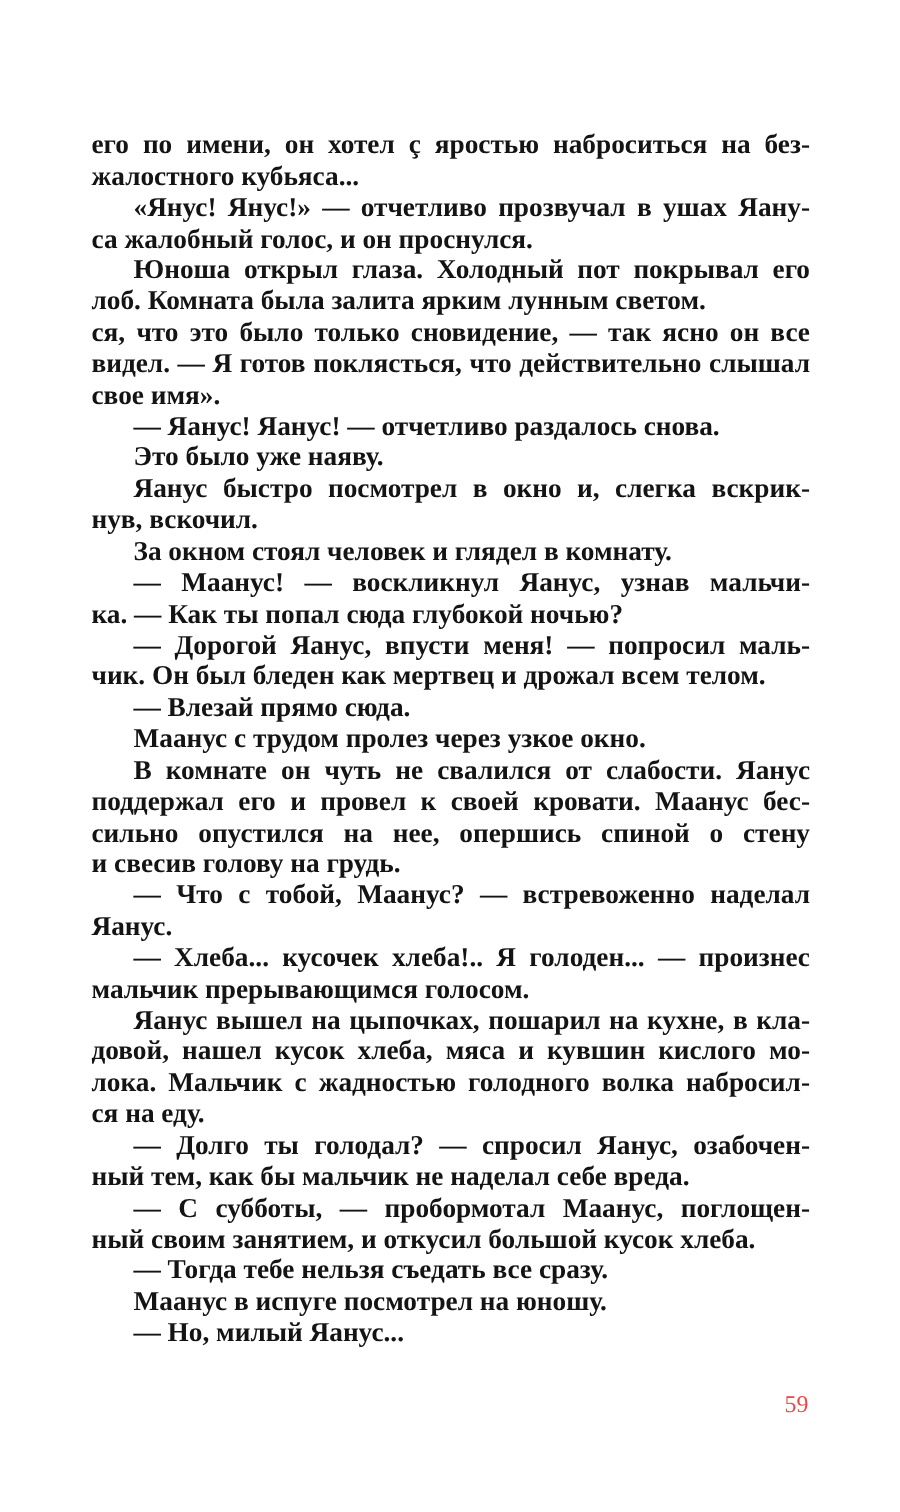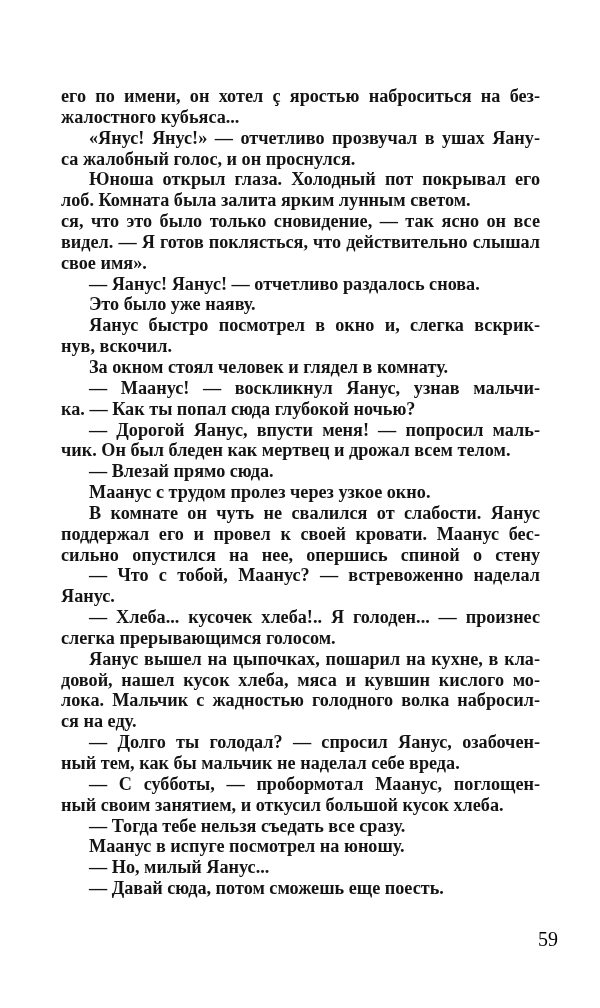--- a/index.html
+++ b/index.html
@@ -11,22 +11,22 @@
       position: absolute; left: 61px; top: 86px; width: 479px;
       font-size: 18.2px; line-height: 20.85px;
     }
     .line {
       display: block; height: 20.85px; white-space: nowrap;
       text-align: justify; text-align-last: justify; font-weight: bold;
     }
     .line.indent { padding-left: 28px; }
     .line.last { text-align-last: left; }
     .page-number {
-      position: absolute; left: 538px; top: 928px;
-      font-size: 20px; color: #000000;
+      position: absolute; left: 523px; top: 928px;
+      font-size: 16px; color: #ef4444;
     }
   </style>
 </head>
 <body>
 
 <div class="page-text" id="page-text">
     <span class="line">его по имени, он хотел ç яростью наброситься на без-</span>
     <span class="line last">жалостного кубьяса...</span>
     <span class="line indent">«Янус! Янус!» — отчетливо прозвучал в ушах Яану-</span>
     <span class="line last">са жалобный голос, и он проснулся.</span>
@@ -42,30 +42,30 @@
     <span class="line indent last">За окном стоял человек и глядел в комнату.</span>
     <span class="line indent">— Маанус! — воскликнул Яанус, узнав мальчи-</span>
     <span class="line last">ка. — Как ты попал сюда глубокой ночью?</span>
     <span class="line indent">— Дорогой Яанус, впусти меня! — попросил маль-</span>
     <span class="line last">чик. Он был бледен как мертвец и дрожал всем телом.</span>
     <span class="line indent last">— Влезай прямо сюда.</span>
     <span class="line indent last">Маанус с трудом пролез через узкое окно.</span>
     <span class="line indent">В комнате он чуть не свалился от слабости. Яанус</span>
     <span class="line">поддержал его и провел к своей кровати. Маанус бес-</span>
     <span class="line">сильно опустился на нее, опершись спиной о стену</span>
+    <span class="line last">и свесив голову на грудь.</span>
     <span class="line indent">— Что с тобой, Маанус? — встревоженно наделал</span>
     <span class="line last">Яанус.</span>
     <span class="line indent">— Хлеба... кусочек хлеба!.. Я голоден... — произнес</span>
-    <span class="line last">слегка прерывающимся голосом.</span>
+    <span class="line last">мальчик прерывающимся голосом.</span>
     <span class="line indent">Яанус вышел на цыпочках, пошарил на кухне, в кла-</span>
     <span class="line">довой, нашел кусок хлеба, мяса и кувшин кислого мо-</span>
     <span class="line">лока. Мальчик с жадностью голодного волка набросил-</span>
     <span class="line last">ся на еду.</span>
     <span class="line indent">— Долго ты голодал? — спросил Яанус, озабочен-</span>
     <span class="line last">ный тем, как бы мальчик не наделал себе вреда.</span>
     <span class="line indent">— С субботы, — пробормотал Маанус, поглощен-</span>
     <span class="line last">ный своим занятием, и откусил большой кусок хлеба.</span>
     <span class="line indent last">— Тогда тебе нельзя съедать все сразу.</span>
     <span class="line indent last">Маанус в испуге посмотрел на юношу.</span>
     <span class="line indent last">— Но, милый Яанус...</span>
-    <span class="line indent last">— Давай сюда, потом сможешь еще поесть.</span>
   </div>
 <div class="page-number">59</div>
 
 </body></html>

